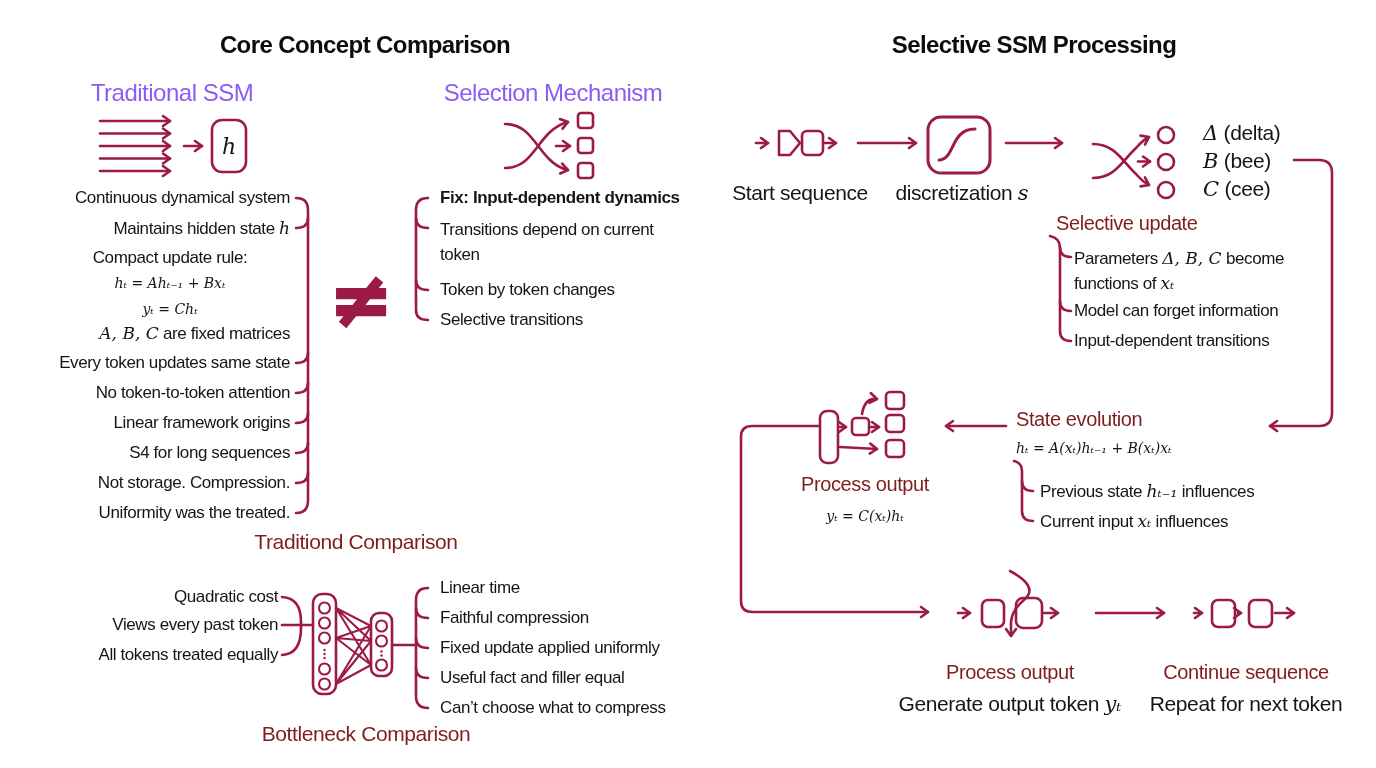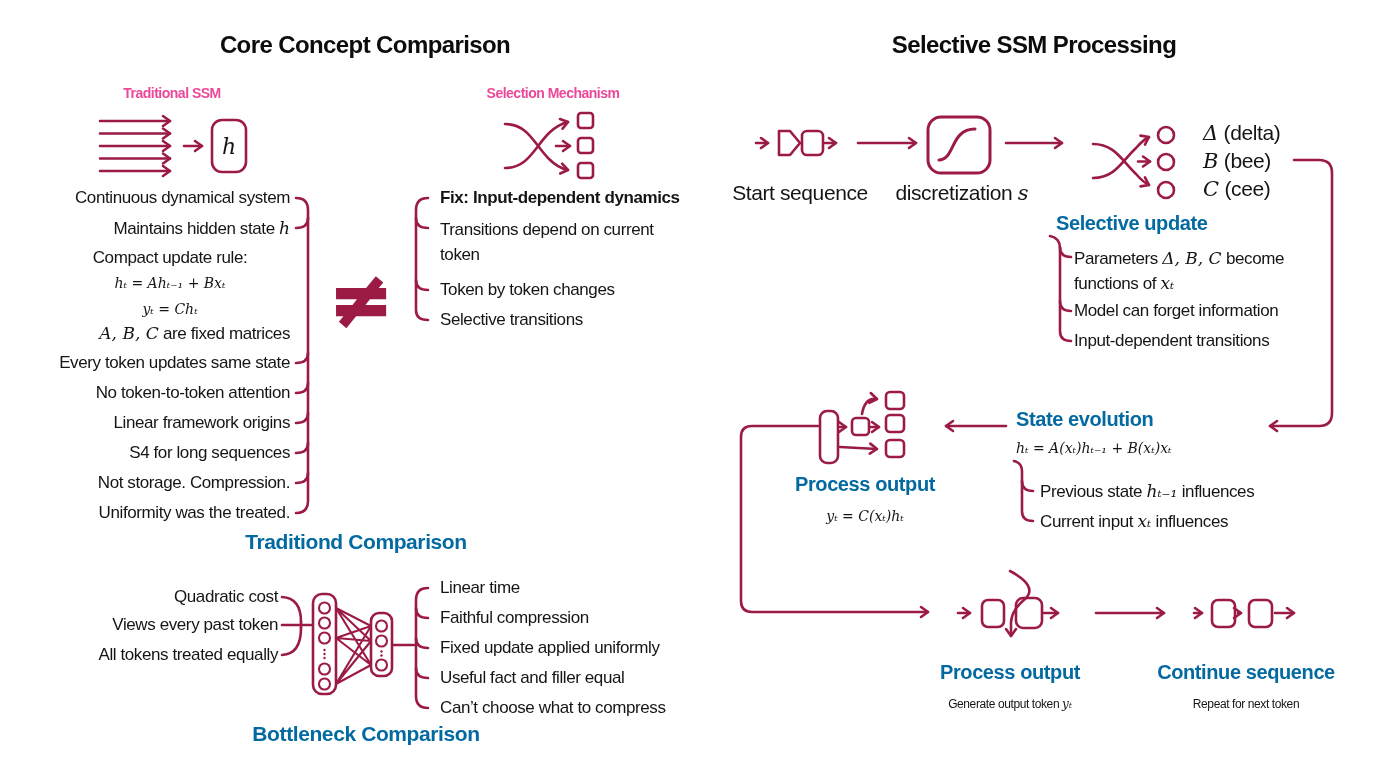--- a/index.html
+++ b/index.html
@@ -8,26 +8,26 @@
   svg.overlay{position:absolute;left:0;top:0;pointer-events:none;}
   .st{stroke:#9b1b45;fill:none;stroke-width:2.6;stroke-linecap:round;stroke-linejoin:round;}
   .st3{stroke:#9b1b45;fill:none;stroke-width:3;stroke-linecap:round;stroke-linejoin:round;}
   .thin{stroke:#9b1b45;fill:none;stroke-width:2.1;}
   .dot{fill:#9b1b45;stroke:none;}
   .t{position:absolute;white-space:nowrap;font-size:17px;letter-spacing:-0.4px;line-height:20px;color:#151515;}
   .ra{text-align:right;}
   .cx{transform:translateX(-50%);}
   .b{font-weight:bold;}
   .h1{font-size:24px;font-weight:bold;letter-spacing:-0.6px;color:#0c0c0c;}
-  .h2{font-size:14px;font-weight:bold;letter-spacing:-0.5px;color:#ec4899;}
-  .h3{font-size:20px;font-weight:bold;letter-spacing:-0.4px;color:#0369a1;}
+  .h2{font-size:24px;font-weight:normal;letter-spacing:-0.5px;color:#8b5cf6;}
+  .h3{font-size:20px;font-weight:normal;letter-spacing:-0.4px;color:#7f1d1d;}
   .math{font-family:"DejaVu Serif",serif;font-style:italic;letter-spacing:0;}
   .eq{font-family:"DejaVu Serif",serif;font-style:italic;font-size:14px;letter-spacing:0;}
   .wrap{white-space:normal;line-height:25px;}
-  .s18{font-size:12px;text-align:right;}
+  .s18{font-size:21px;text-align:right;}
   .s19{font-size:21px;}
   .noteq{position:absolute;left:361px;top:303px;transform:translate(-50%,-54%);
          font-family:"DejaVu Sans",sans-serif;font-weight:bold;font-size:76px;color:#9b1b45;
          -webkit-text-stroke:2.5px #9b1b45;}
   .hbox{position:absolute;left:212px;top:120px;width:34px;height:52px;display:flex;
         align-items:center;justify-content:center;font-size:22px;}
 </style>
 </head>
 <body>
 

